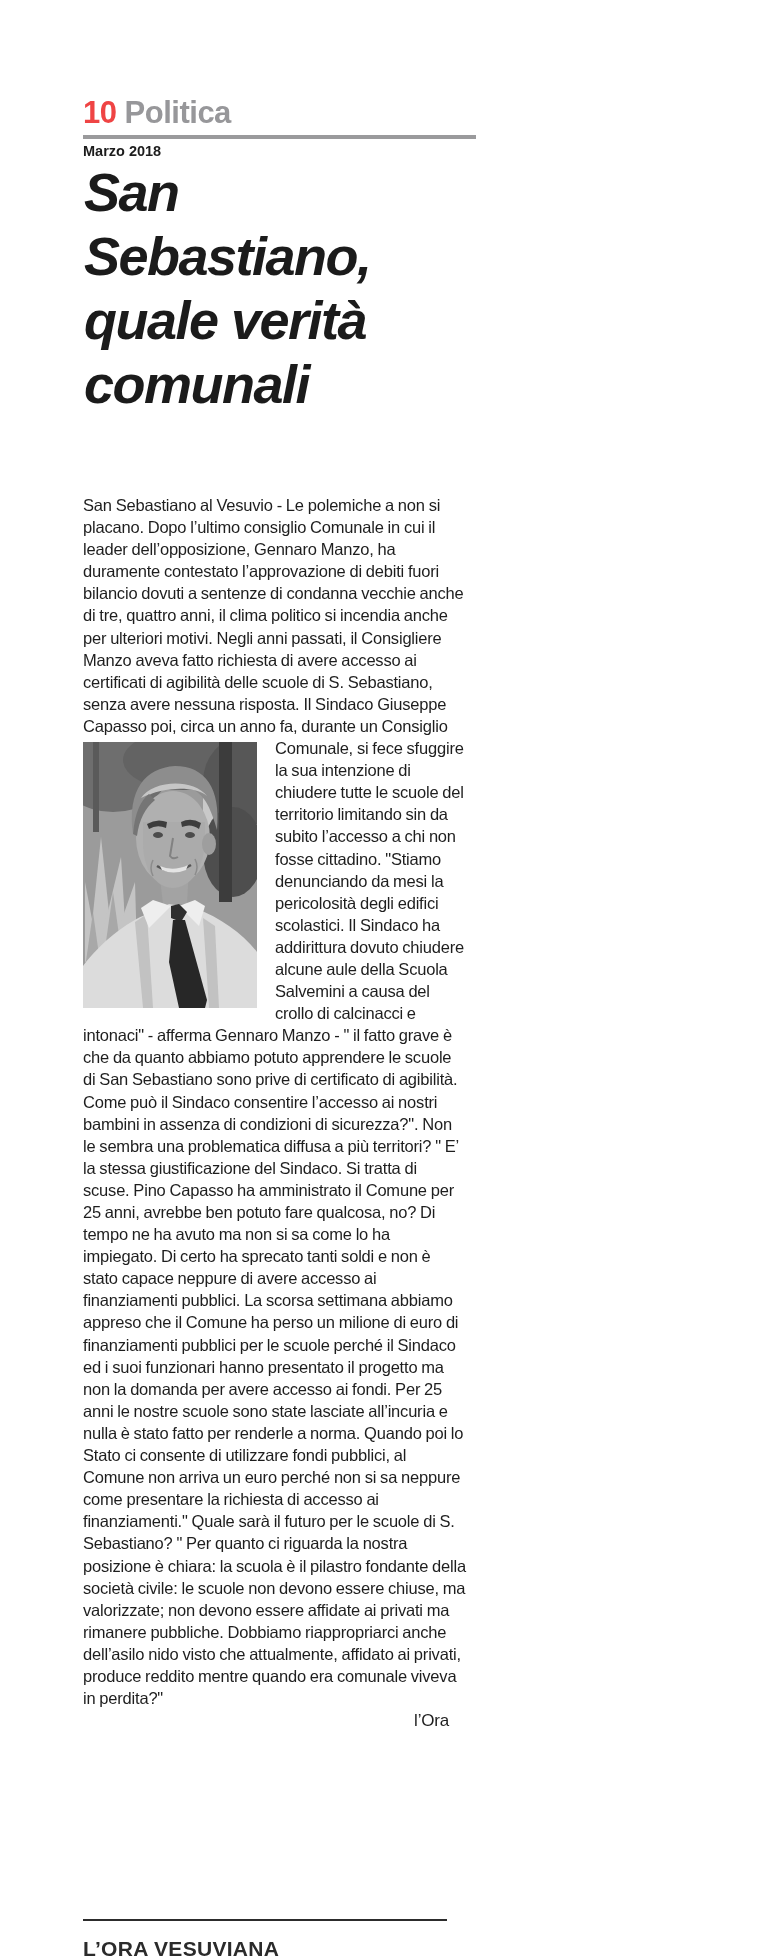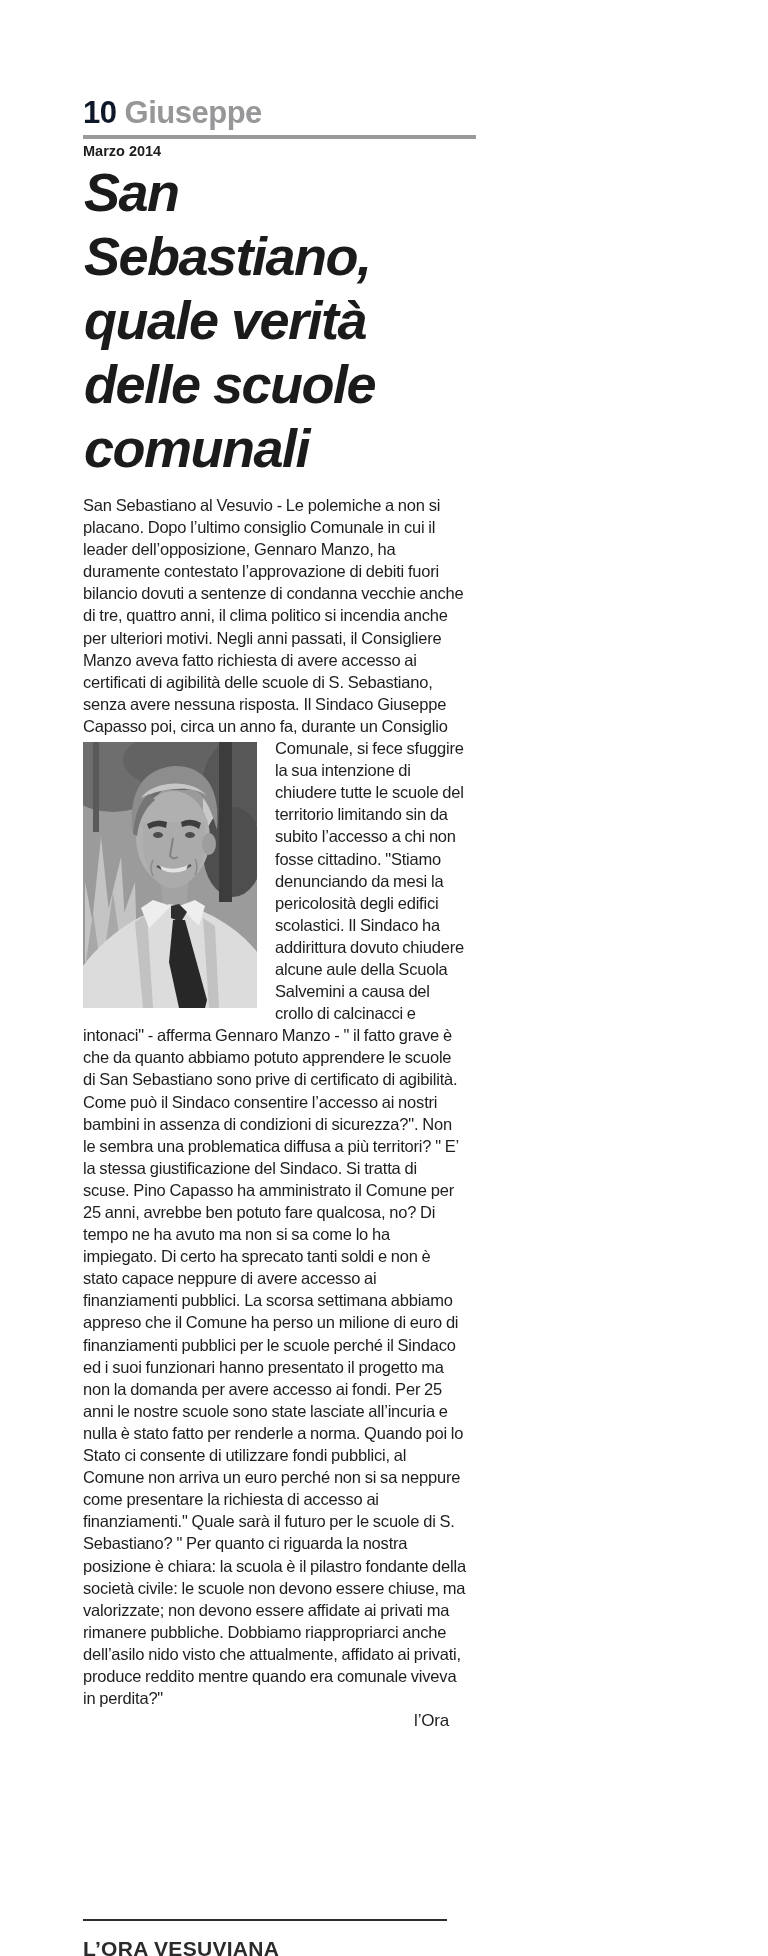--- a/index.html
+++ b/index.html
@@ -7,21 +7,21 @@
     position:relative;
     width:768px; height:1956px;
     background:#ffffff;
     font-family:"Liberation Sans", sans-serif;
     color:#1e1e1e;
     overflow:hidden;
   }
   
   .header { position:absolute; left:83px; top:97px; width:394px; }
   .section-line { font-size:31px; font-weight:bold; line-height:1; letter-spacing:-0.5px; white-space:nowrap; }
-  .page-number { color:#0f172a; }
+  .page-number { color:#ef4444; }
   .section-name { color:#97979a; }
   .rule-gray { width:393px; height:4px; background:#9a9a9c; margin-top:7px; }
   .date { font-size:14.5px; font-weight:bold; color:#1c1c1c; margin-top:4px; }
 
   
   .headline {
     position:absolute; left:84px; top:160px; width:392px;
     font-size:46px; line-height:64px; font-weight:bold; font-style:italic;
     letter-spacing:-1.5px; color:#1b1b1b;
   }
@@ -58,30 +58,29 @@
   }
 </style>
 </head>
 <body>
 
 <div class="page">
 
   <div class="header">
     <div class="section-line">
       <span class="page-number">10</span>
-      <span class="section-name">Giuseppe</span>
+      <span class="section-name">Politica</span>
     </div>
     <div class="rule-gray"></div>
-    <div class="date">Marzo 2014</div>
+    <div class="date">Marzo 2018</div>
   </div>
 
   <h1 class="headline" style="margin:0; font-size:54px;">
     <div>San Sebastiano,</div>
     <div>quale verità</div>
-    <div>delle scuole</div>
     <div>comunali</div>
   </h1>
 
   <div class="body-text">
     <span>San Sebastiano al Vesuvio - Le polemiche a non si placano. Dopo l’ultimo consiglio Comunale in cui il leader dell’opposizione, Gennaro Manzo, ha duramente contestato l’approvazione di debiti fuori bilancio dovuti a sentenze di condanna vecchie anche di tre, quattro anni, il clima politico si incendia anche per ulteriori motivi. Negli anni passati, il Consigliere Manzo aveva fatto richiesta di avere accesso ai certificati di agibilità delle scuole di S. Sebastiano, senza avere nessuna risposta. Il Sindaco Giuseppe Capasso poi, circa un anno</span>
     <span class="photo-wrap">
       <svg width="174" height="266" viewBox="0 0 174 266" xmlns="http://www.w3.org/2000/svg">
 
         <rect x="0" y="0" width="174" height="266" fill="#9b9b9b"></rect>
         <rect x="120" y="0" width="54" height="120" fill="#c9c9c9"></rect>

